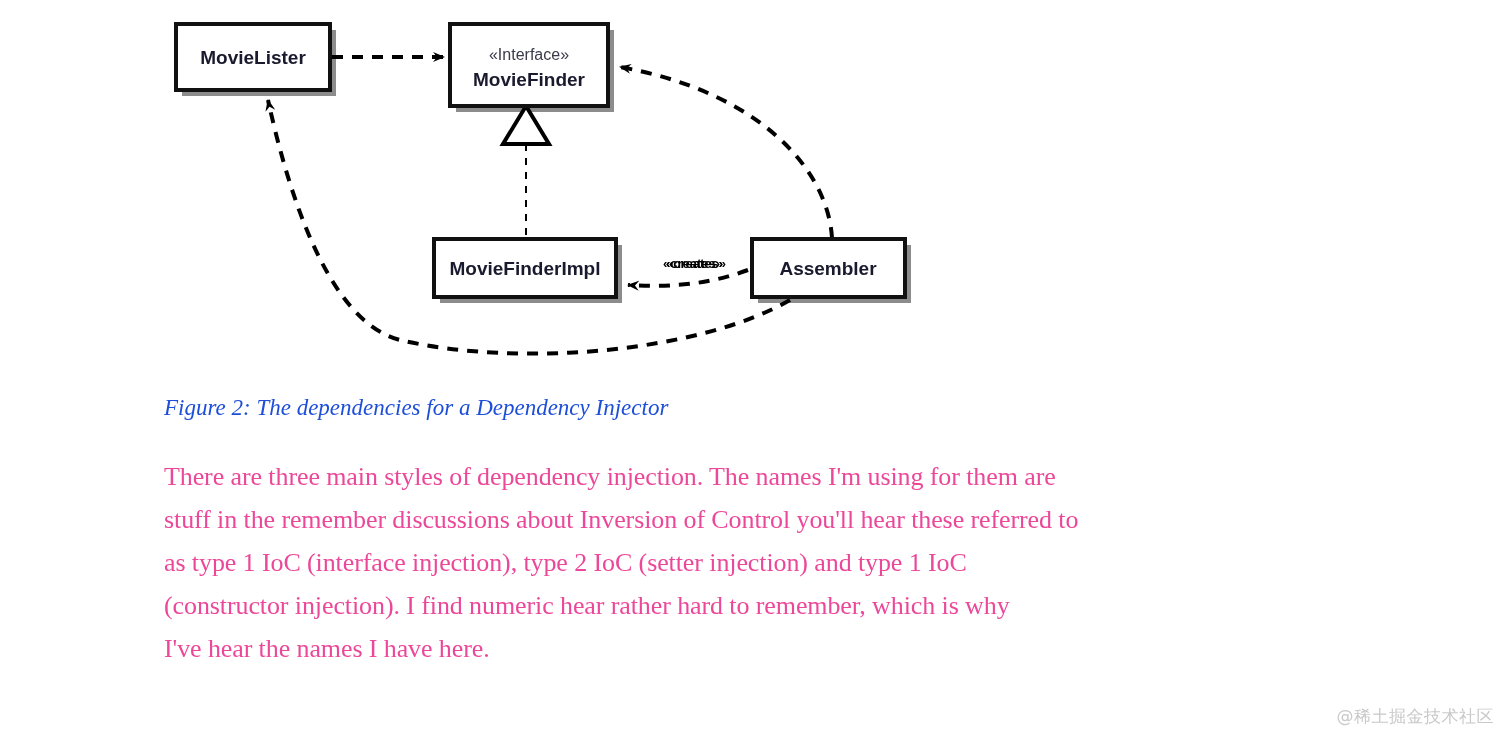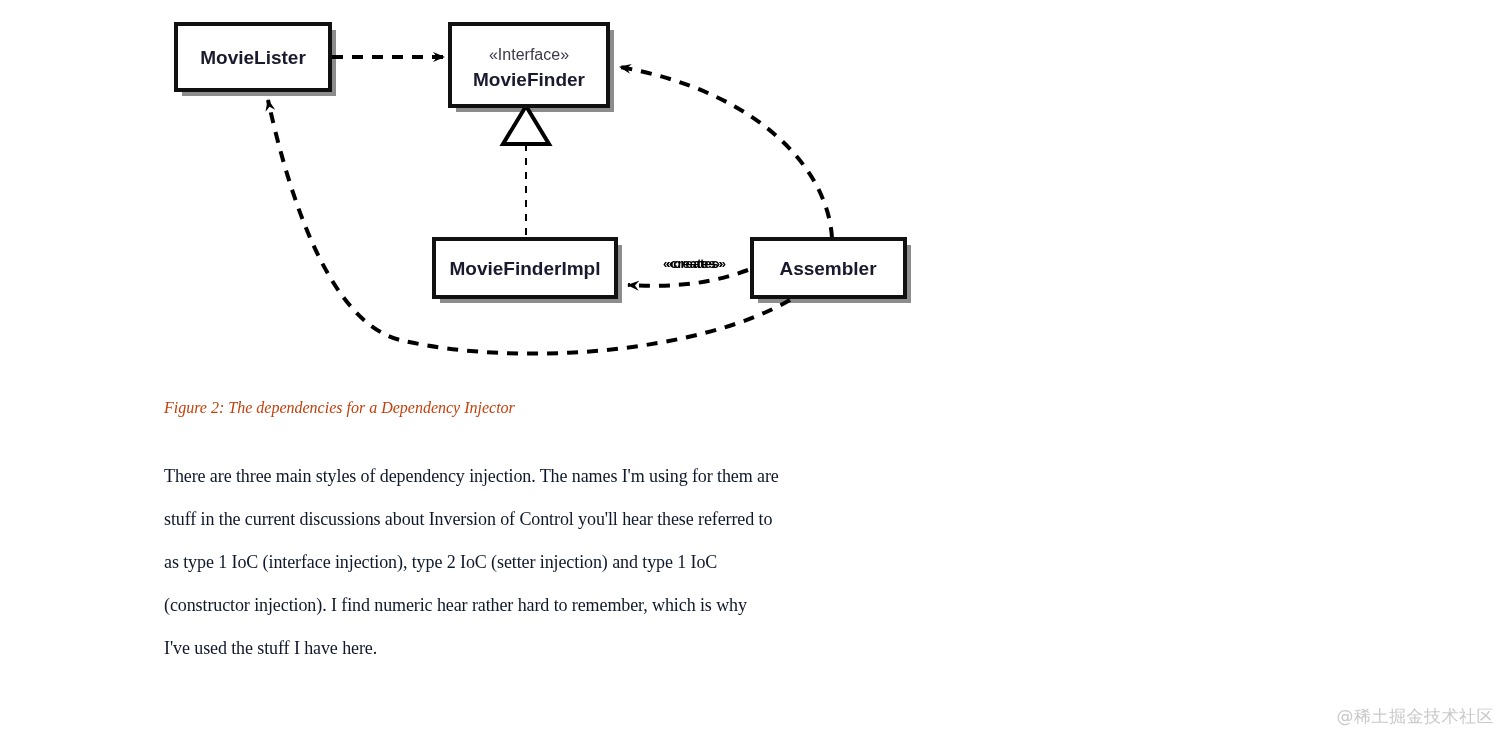--- a/index.html
+++ b/index.html
@@ -54,36 +54,36 @@
   }
 
   
   #caption {
     position: absolute;
     left: 164px;
     top: 392px;
     width: 1100px;
     font-family: "Liberation Serif", "DejaVu Serif", serif;
     font-style: italic;
-    font-size: 16px;
+    font-size: 23px;
     line-height: 32px;
-    color: #c2410c;
+    color: #1d4ed8;
     white-space: nowrap;
   }
 
   
   #body-paragraph {
     position: absolute;
     left: 164px;
     top: 455px;
     width: 1092px;
     font-family: "Liberation Serif", "DejaVu Serif", serif;
-    font-size: 18px;
+    font-size: 26px;
     line-height: 43px;
-    color: #0f172a;
+    color: #ec4899;
     letter-spacing: -0.1px;
   }
   #body-paragraph .ln {
     display: block;
     white-space: nowrap;
   }
 
   
   #watermark {
     position: absolute;
@@ -166,21 +166,21 @@
         <text class="uml-edge-label" x="696" y="268" text-anchor="middle">«creates»</text>
       </g>
 
     </svg>
   </div>
 
   <div id="caption">Figure 2: The dependencies for a Dependency Injector</div>
 
   <div id="body-paragraph">
     <span class="ln">There are three main styles of dependency injection. The names I'm using for them are</span>
-    <span class="ln">stuff in the current discussions about Inversion of Control you'll hear these referred to</span>
+    <span class="ln">stuff in the remember discussions about Inversion of Control you'll hear these referred to</span>
     <span class="ln">as type 1 IoC (interface injection), type 2 IoC (setter injection) and type 1 IoC</span>
     <span class="ln">(constructor injection). I find numeric hear rather hard to remember, which is why</span>
-    <span class="ln">I've used the stuff I have here.</span>
+    <span class="ln">I've hear the names I have here.</span>
   </div>
 
   <div id="watermark">@稀土掘金技术社区</div>
 
 </div>
 
 </body></html>

